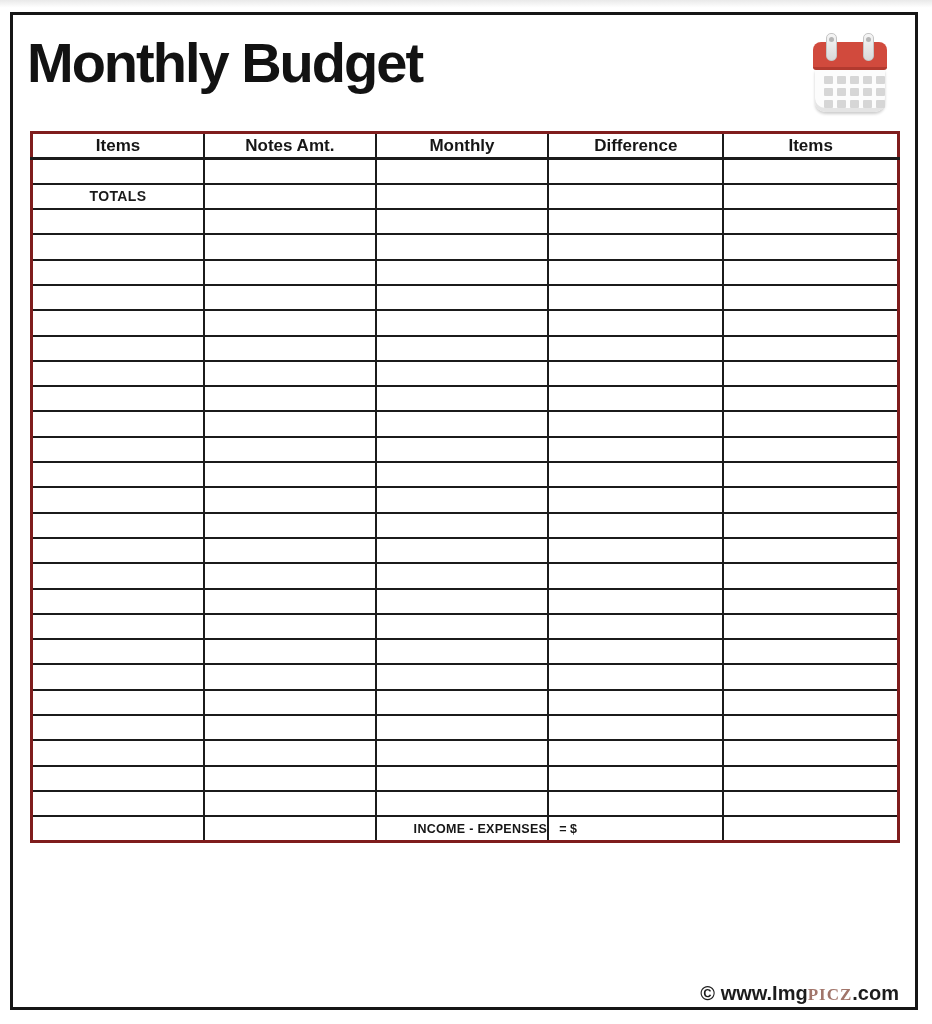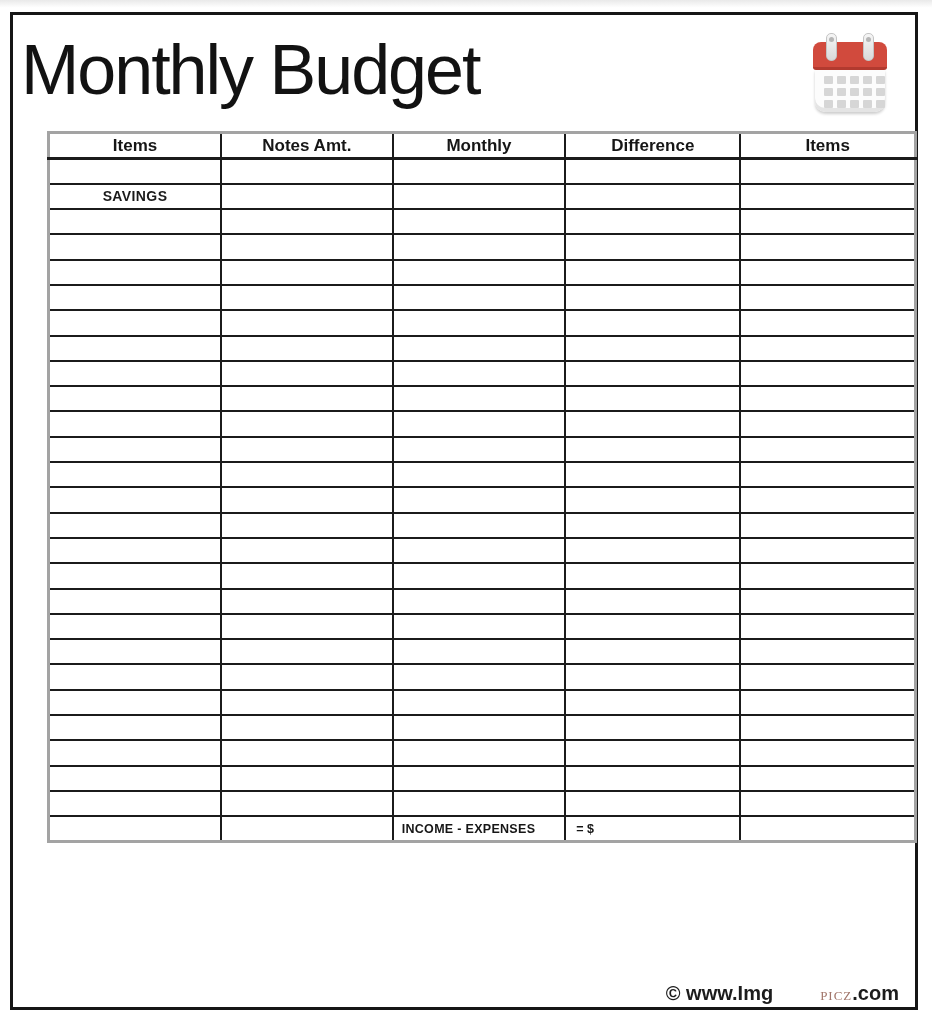--- a/index.html
+++ b/index.html
@@ -16,22 +16,22 @@
     position: absolute; top: 0; left: 0; right: 0; height: 11px;
     background: linear-gradient(#e9e9e9, #ffffff 70%);
   }
   .page-frame {
     position: absolute; left: 10px; top: 12px;
     width: 908px; height: 998px;
     border: 3px solid #161616;
     background: #ffffff;
   }
   .page-title {
-    position: absolute; left: 8px; top: 20px;
-    font-size: 70px; font-weight: 400; letter-spacing: -2px;
+    position: absolute; left: 14px; top: 20px;
+    font-size: 56px; font-weight: 700; letter-spacing: -2px;
     line-height: 1; color: #121212; white-space: nowrap;
   }
   
   .calendar { position: absolute; left: 800px; top: 18px; width: 74px; height: 79px; }
   .cal-pin {
     position: absolute; top: 0; width: 11px; height: 28px; z-index: 3;
     background: linear-gradient(#f6f6f6, #d9d9d9);
     border: 1px solid #c4c4c4; border-radius: 5px;
   }
   .cal-pin::after {
@@ -52,56 +52,55 @@
     border-radius: 3px 3px 10px 10px;
     box-shadow: 0 2px 3px rgba(0,0,0,0.20), inset 0 -4px 0 #e4e4e4;
   }
   .cal-dots {
     display: grid; grid-template-columns: repeat(5, 9px);
     gap: 4px 4px; padding: 7px 0 0 9px;
   }
   .cal-dots i { display: block; width: 9px; height: 8px; background: #d6d6d6; border-radius: 1px; }
   
   .budget-table {
-    position: absolute; left: 34px; top: 116px; width: 870px;
+    position: absolute; left: 17px; top: 116px; width: 870px;
     border-collapse: collapse; table-layout: fixed;
-    border: 3px solid #a3a3a3;
+    border: 3px solid #7f1d1d;
   }
   .budget-table th, .budget-table td {
     border: 2px solid #1b1b1b;
     text-align: center; vertical-align: middle;
     overflow: hidden; white-space: nowrap;
   }
   .budget-table thead th {
     height: 26px; font-size: 17px; font-weight: 700;
     border-bottom-width: 3px; background: #ffffff;
   }
   .budget-table tbody td { height: 25.3px; background: #ffffff; }
   td.section-label {
     font-size: 14px; font-weight: 700; letter-spacing: 0.4px; color: #1a1a1a;
   }
   td.footer-formula {
-    text-align: left; padding-left: 8px;
+    text-align: right; padding-left: 8px;
     font-size: 12.5px; font-weight: 700; letter-spacing: 0.3px;
   }
   td.footer-result {
     text-align: left; padding-left: 10px;
     font-size: 12.5px; font-weight: 700;
   }
   
   .watermark {
     position: absolute; right: 16px; bottom: 2px;
     font-size: 20px; font-weight: 700; color: #1c1c1c; white-space: nowrap;
   }
   .watermark .brand {
     font-family: "Liberation Serif", serif;
-    font-weight: 400; letter-spacing: 1px;
+    font-weight: 700; letter-spacing: 1px;
     color: var(--brand-brown, #a1756a);
-    font-size: 13px;
-    padding-left: 47px;
+    font-size: 17px;
   }
 </style>
 </head>
 <body>
 
 <div class="canvas">
   <div class="top-strip"></div>
 
   <div class="page-frame">
 
@@ -151,21 +150,21 @@
       </thead>
       <tbody>
           <tr>
             <td></td>
             <td></td>
             <td></td>
             <td></td>
             <td></td>
           </tr>
           <tr>
-            <td class="section-label">SAVINGS</td>
+            <td class="section-label">TOTALS</td>
             <td></td>
             <td></td>
             <td></td>
             <td></td>
           </tr>
           <tr>
             <td></td>
             <td></td>
             <td></td>
             <td></td>

